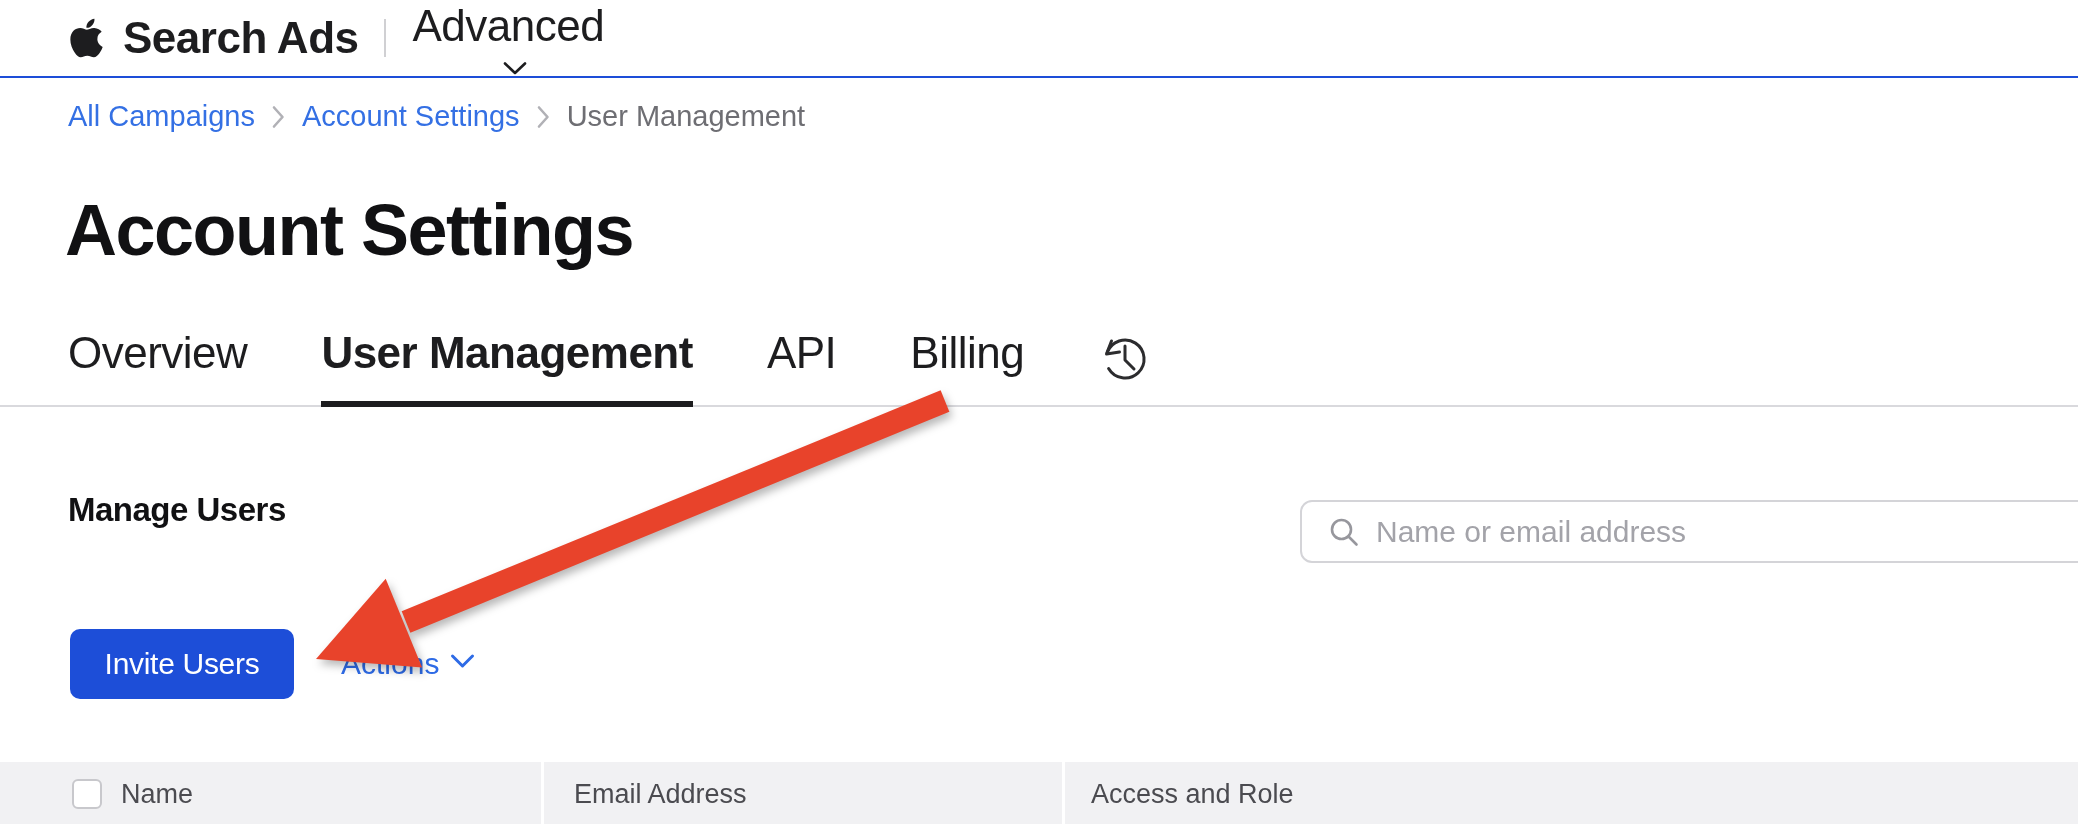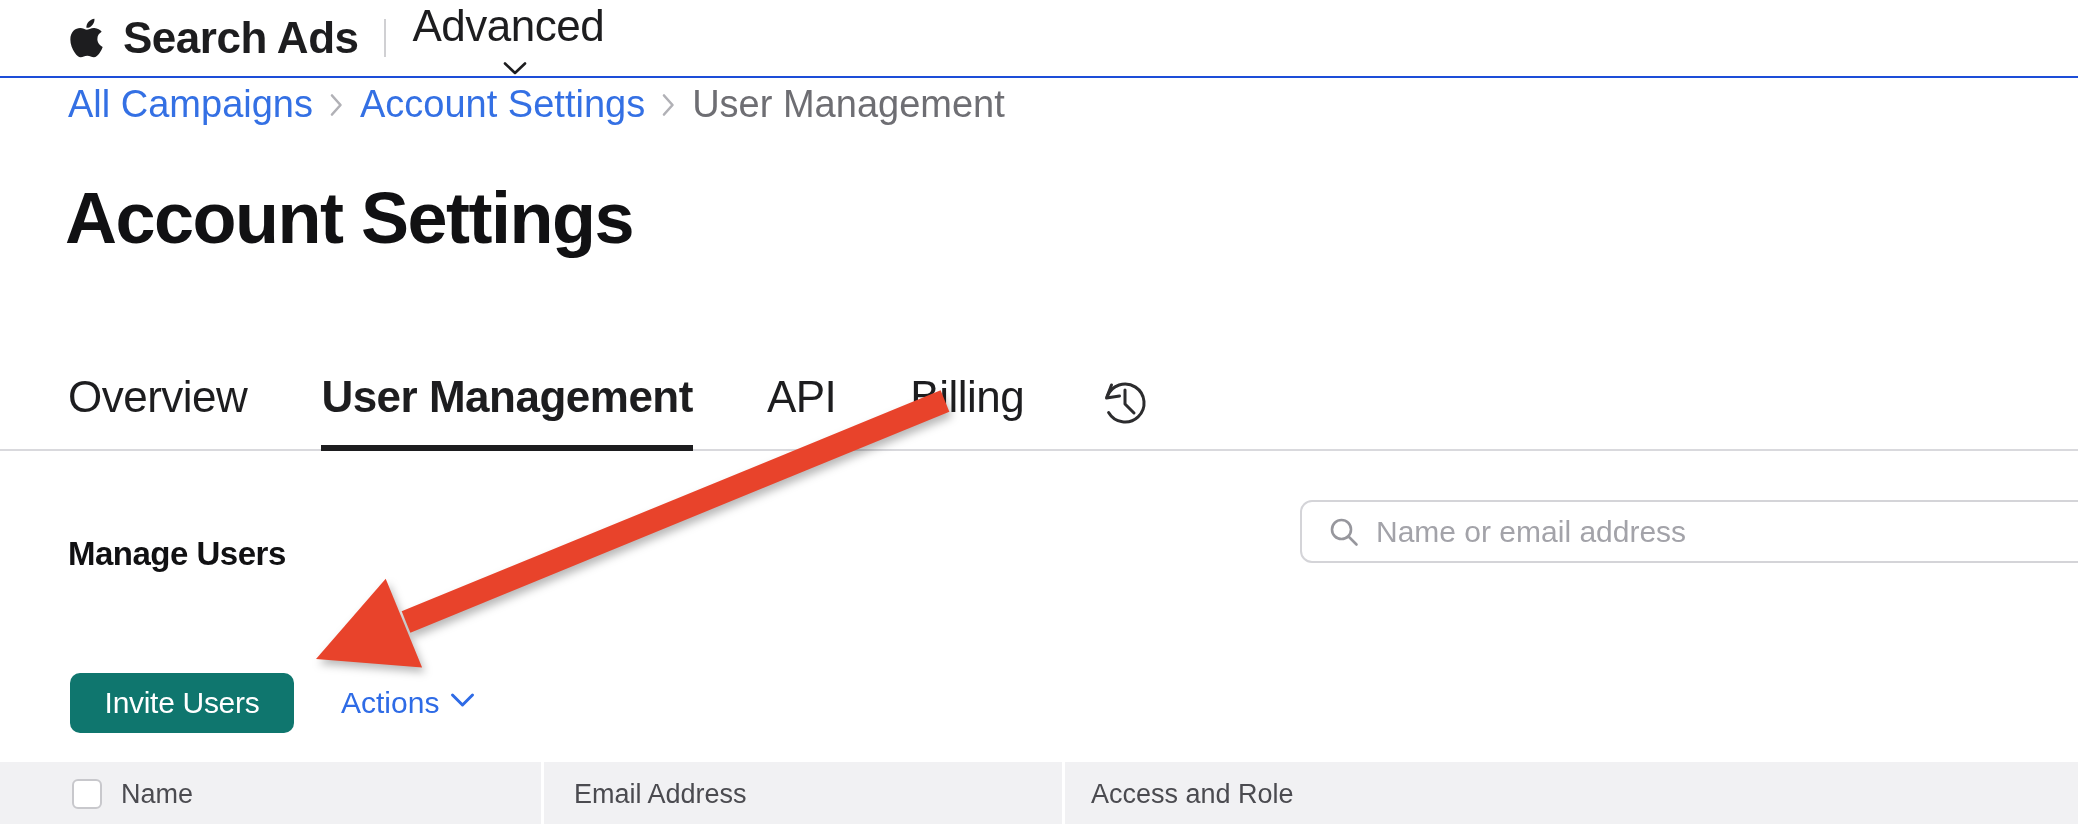--- a/index.html
+++ b/index.html
@@ -18,36 +18,36 @@
   .apple-logo svg{width:100%;height:100%;fill:#1d1d1f;}
   .brand{font-size:44px;font-weight:700;letter-spacing:-0.5px;}
   .topbar-divider{width:2px;height:38px;background:#d0d0d3;margin:0 26px;}
   .edition{display:flex;align-items:center;cursor:pointer;flex-direction:column;}
   .edition-label{font-size:44px;font-weight:400;letter-spacing:-0.5px;color:#1d1d1f;}
   .chev-down{margin-left:13px;margin-top:10px;}
   .chev-down svg{display:block;}
 
   
   .breadcrumb{
-    margin:8px 0 0 68px;display:flex;align-items:center;gap:17px;
-    font-size:38px;line-height:36px;text-align:right;
+    margin:20px 0 0 68px;display:flex;align-items:center;gap:17px;
+    font-size:29px;line-height:36px;text-align:right;
   }
   .crumb-link{color:#3470e4;text-decoration:none;cursor:pointer;}
   .crumb-current{color:#6e6e73;}
   .crumb-sep svg{display:block;margin-top:2px;}
 
   
   .page-title{
     margin:56px 0 0 65px;font-size:72px;line-height:80px;
     font-weight:700;letter-spacing:-1.5px;color:#111113;
   }
 
   
   .tabbar{
-    margin-top:114px;padding-left:68px;
+    margin-top:58px;padding-left:68px;
     display:flex;align-items:flex-end;gap:74px;
     border-bottom:2px solid #d9d9dd;
   }
   .tab{
     position:relative;padding-bottom:27px;
     font-size:44px;line-height:50px;letter-spacing:-0.5px;
     color:#1d1d1f;cursor:pointer;white-space:nowrap;
   }
   .tab.active{font-weight:600;}
   .tab.active::after{
@@ -70,22 +70,22 @@
   .search-box input{
     border:none;outline:none;background:transparent;
     font-family:inherit;font-size:30px;color:#1d1d1f;
     margin-left:14px;flex:1 1 auto;min-width:0;
   }
   .search-box input::placeholder{color:#a3a3a9;}
 
   
   .actions-row{margin:93px 0 0 70px;display:flex;align-items:center;gap:47px;}
   .invite-btn{
-    width:224px;height:60px;border:none;border-radius:10px;
-    background:#0f766e;color:#ffffff;font-family:inherit;
+    width:224px;height:70px;border:none;border-radius:10px;
+    background:#1d4ed8;color:#ffffff;font-family:inherit;
     font-size:30px;font-weight:500;letter-spacing:-0.3px;
     display:flex;align-items:center;justify-content:center;cursor:pointer;
   }
   .actions-link{display:flex;align-items:flex-start;gap:11px;cursor:pointer;}
   .actions-label{font-size:30px;color:#2e6be6;}
   .actions-link svg{display:block;margin-top:6px;}
 
   
   .table-header{
     position:absolute;left:0;right:0;top:762px;height:64px;

